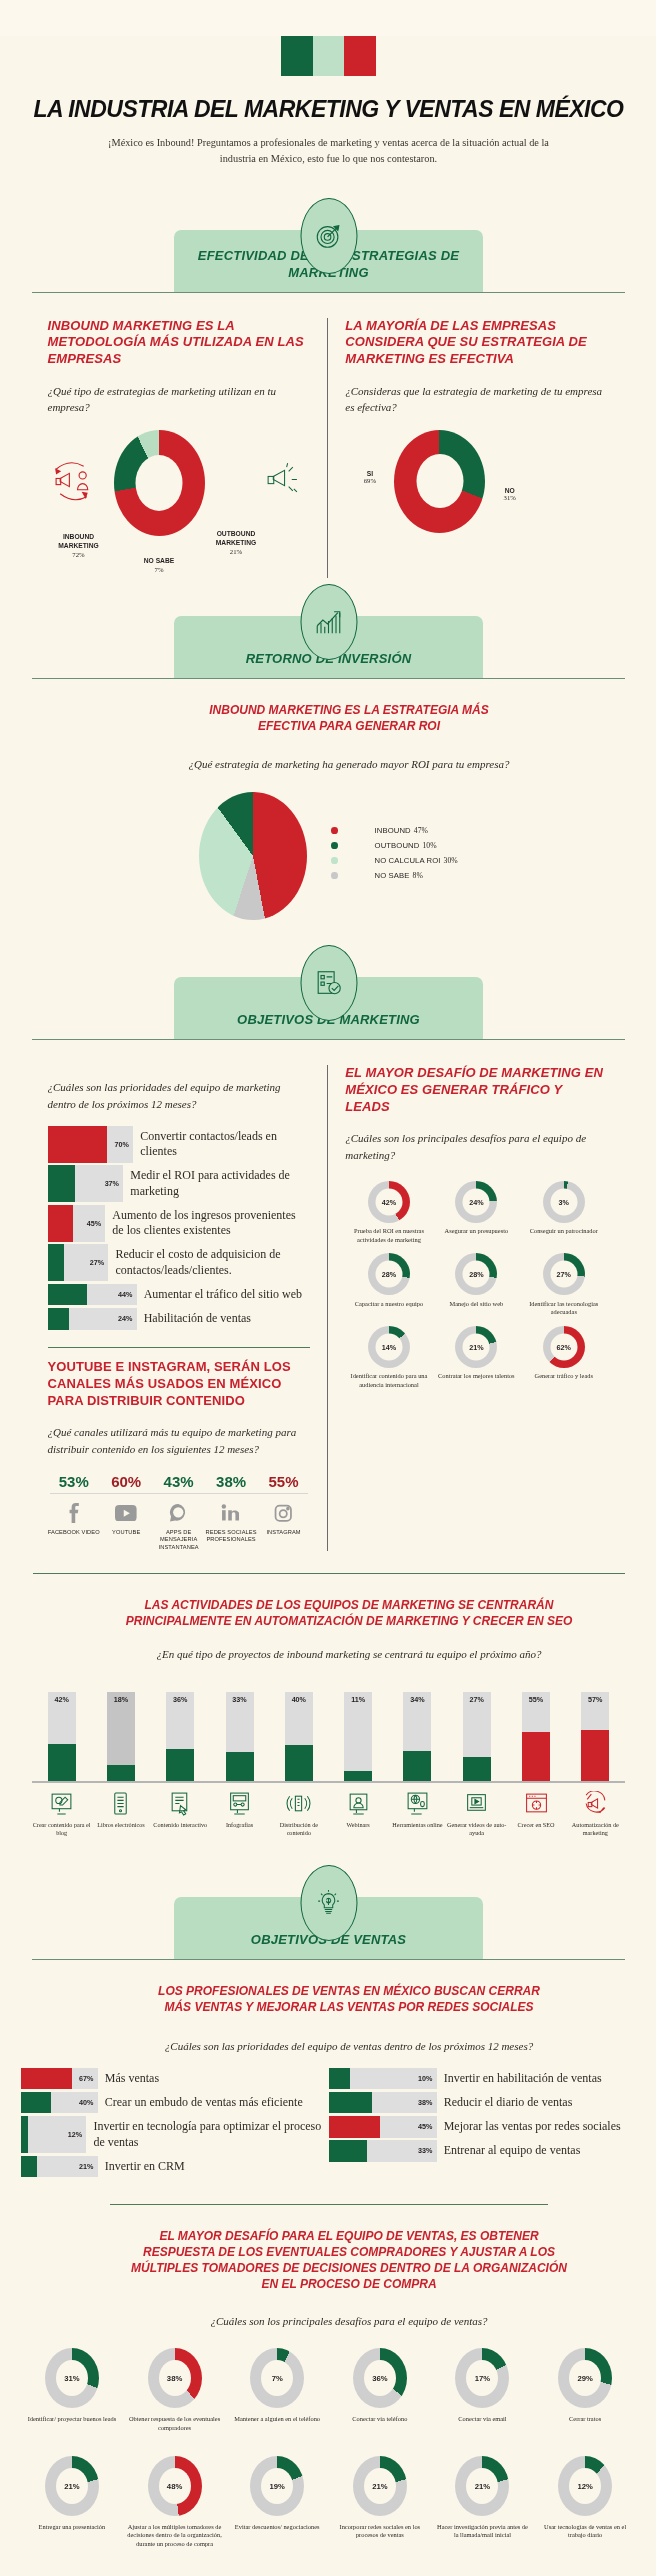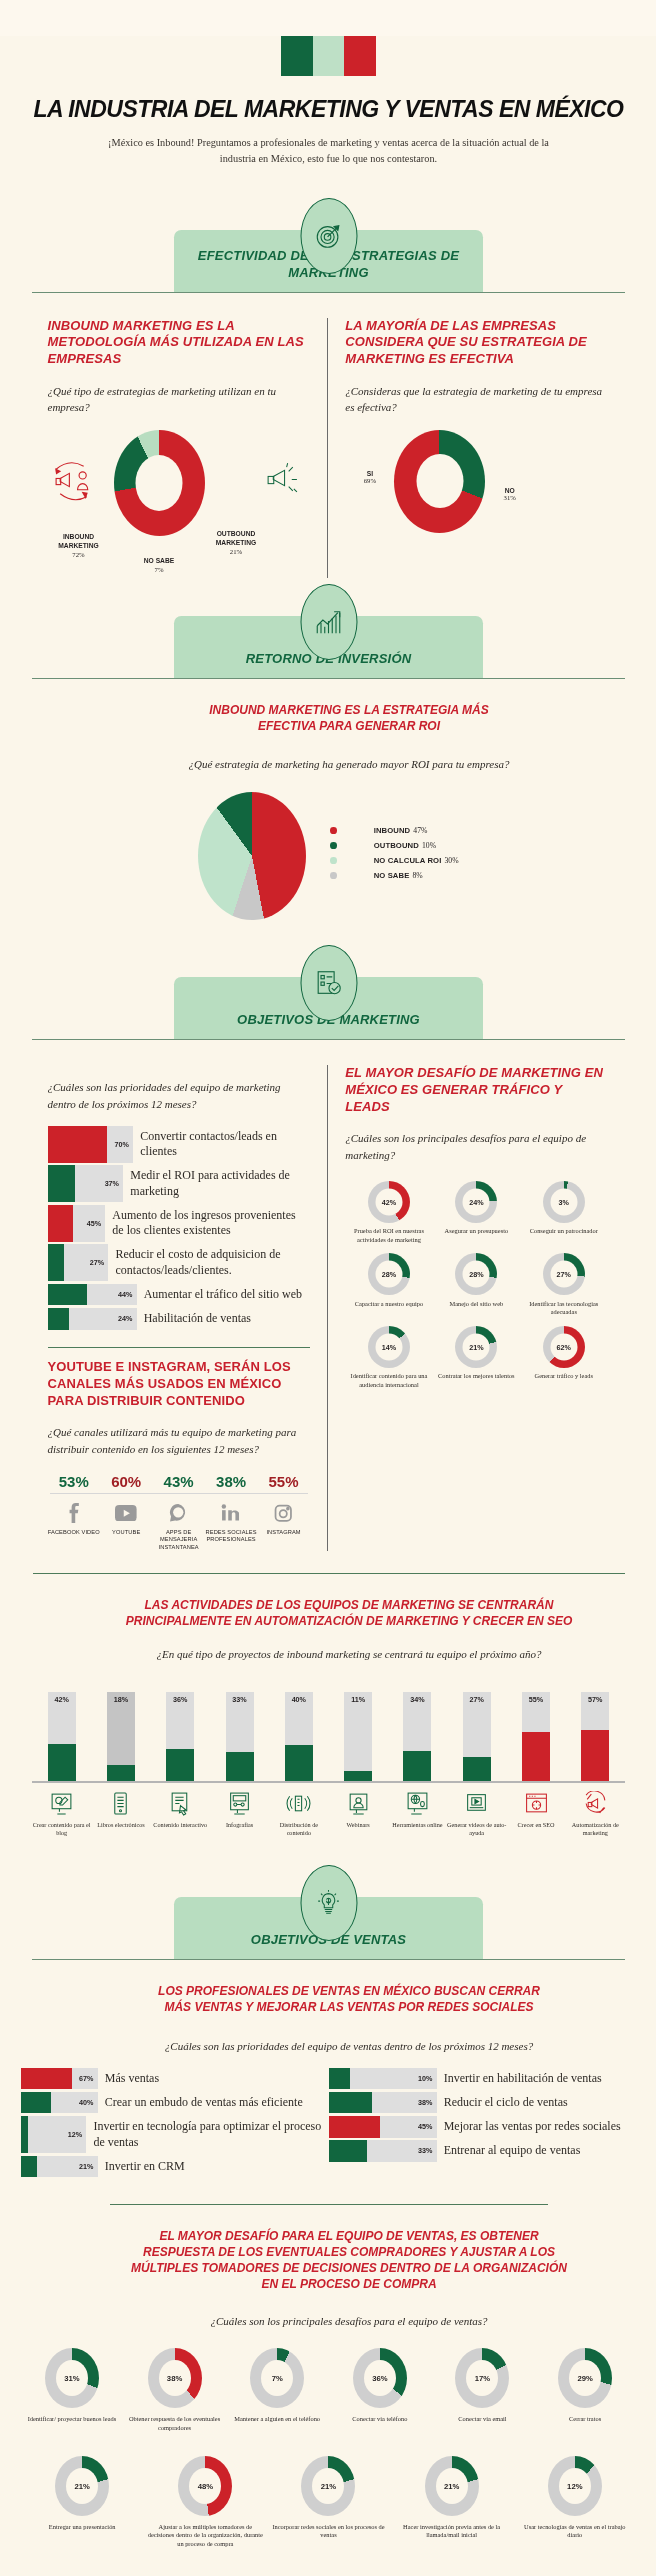--- a/index.html
+++ b/index.html
@@ -109,21 +109,21 @@
   .vicon{ width:25px; height:25px; }
   .vicon-label{ margin-top:5.2px; font-size:6.2px; text-align:center; line-height:1.3;
     font-family:"Liberation Serif", serif; color:#2e2a26; }
   
   .rule{ height:1px; background:#4d7b5a; margin:20.6px auto 0; }
   .big-head{ text-align:center; margin-top:23px;margin-left:41px; }
   .big-head h2{ color:#c8202d; font-size:12px; font-weight:bold; line-height:1.35; font-style:italic; text-transform:uppercase;}
   .legend-list{ margin-left:13.4px; }
   .legend-item{ display:flex; align-items:center; margin-bottom:6.2px; font-size:7.7px; }
   .legend-dot{ width:6.7px; height:6.7px; border-radius:50%; margin-right:4.6px; }
-  .legend-name{ font-weight:bold; letter-spacing:0.1px;margin-left:32px; }
+  .legend-name{ font-weight:normal; letter-spacing:0.1px;margin-left:32px; }
   .legend-val{ margin-left:3.1px; font-family:"Liberation Serif", serif; }
   
   .pie{ border-radius:50%; }
   
   .six-row{ display:flex; margin:18.5px 20.6px 0; }
   .six-cell{ flex:1; display:flex; flex-direction:column; align-items:center; }
   .six-donut{ width:54px; height:60px; border-radius:50%; }
   .six-donut .hole{ width:32px; height:36px; }
   .six-label{ margin-top:7.2px; text-align:center; font-size:6.4px; line-height:1.35;
     font-family:"Liberation Serif", serif; padding:0 3.1px; }
@@ -679,21 +679,21 @@
             <div class="hbar-fill" style="width:20%;background:#11663f"></div>
             <div class="hbar-val">10%</div>
           </div>
           <div class="hbar-text">Invertir en habilitación de ventas</div>
         </div>
       <div class="hbar-row">
           <div class="hbar-track" style="width:108px">
             <div class="hbar-fill" style="width:40%;background:#11663f"></div>
             <div class="hbar-val">38%</div>
           </div>
-          <div class="hbar-text">Reducir el ciclo de ventas</div>
+          <div class="hbar-text">Reducir el diario de ventas</div>
         </div>
       <div class="hbar-row">
           <div class="hbar-track" style="width:108px">
             <div class="hbar-fill" style="width:48%;background:#cc2229"></div>
             <div class="hbar-val">45%</div>
           </div>
           <div class="hbar-text">Mejorar las ventas por redes sociales</div>
         </div>
       <div class="hbar-row">
           <div class="hbar-track" style="width:108px">
@@ -762,20 +762,27 @@
           <div class="pct">21%</div>
         </div>
         <div class="six-label">Entregar una presentación</div>
       </div>
     <div class="six-cell">
         <div class="donut six-donut" style="background:conic-gradient(#cc2229 0 48%, #cfcfcf 48% 100%)">
           <div class="hole"></div>
           <div class="pct">48%</div>
         </div>
         <div class="six-label">Ajustar a los múltiples tomadores de decisiones dentro de la organización, durante un proceso de compra</div>
+      </div>
+    <div class="six-cell">
+        <div class="donut six-donut" style="background:conic-gradient(#11663f 0 19%, #cfcfcf 19% 100%)">
+          <div class="hole"></div>
+          <div class="pct">19%</div>
+        </div>
+        <div class="six-label">Evitar descuentos/ negociaciones</div>
       </div>
     <div class="six-cell">
         <div class="donut six-donut" style="background:conic-gradient(#11663f 0 21%, #cfcfcf 21% 100%)">
           <div class="hole"></div>
           <div class="pct">21%</div>
         </div>
         <div class="six-label">Incorporar redes sociales en los procesos de ventas</div>
       </div>
     <div class="six-cell">
         <div class="donut six-donut" style="background:conic-gradient(#11663f 0 21%, #cfcfcf 21% 100%)">

